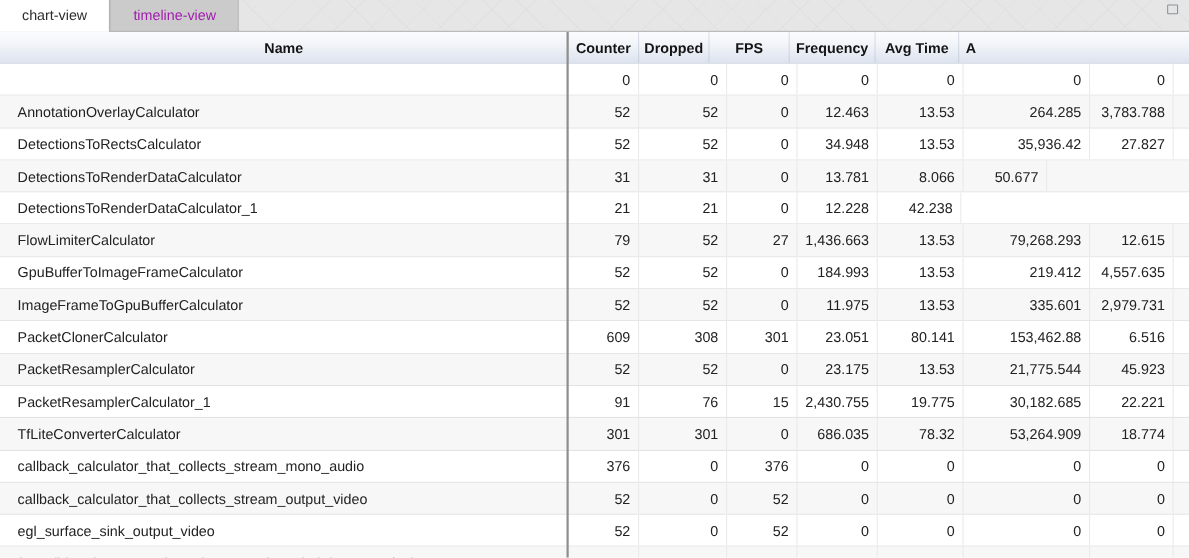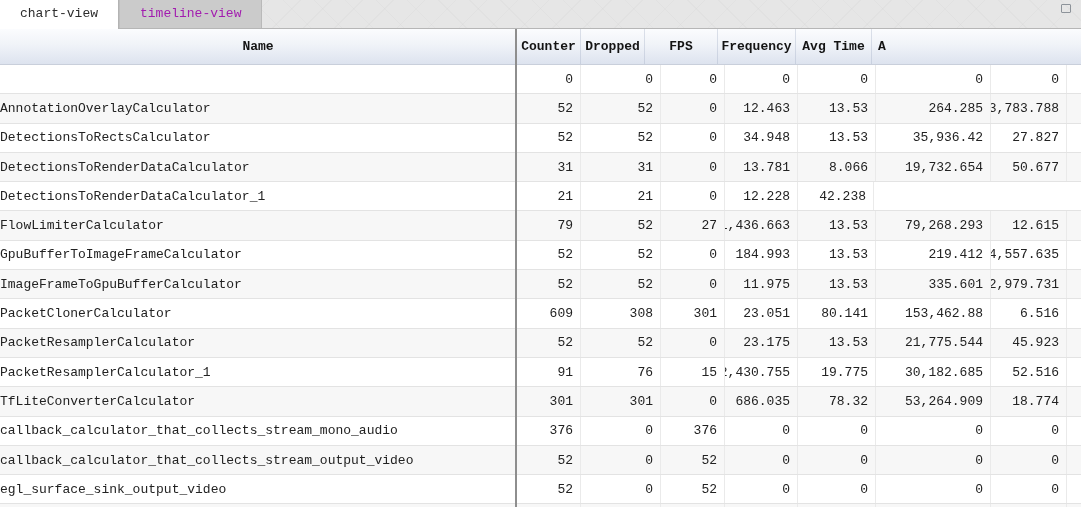--- a/index.html
+++ b/index.html
@@ -1,18 +1,18 @@
 <!DOCTYPE html>
 <html><head>
 <meta charset="utf-8">
 <style>
   * { margin:0; padding:0; box-sizing:border-box; }
   html,body { width:1081px; height:507px; overflow:hidden; background:#fff;
               font-family:"Liberation Sans", sans-serif; }
-  .app { position:relative; width:1081px; height:507px;font-family:Liberation Mono, monospace; }
+  .app { position:relative; width:1081px; height:507px; }
 
   
   .tabbar {
     position:relative; height:29px; display:flex; align-items:stretch;
     background:
       repeating-linear-gradient(45deg,  rgba(0,0,0,0.018) 0 1px, transparent 1px 22px),
       repeating-linear-gradient(-45deg, rgba(0,0,0,0.018) 0 1px, transparent 1px 22px),
       #e6e6e6;
   }
   .tabbar::after {
@@ -31,31 +31,31 @@
     z-index:0; background:#cbcbcb; color:#a21caf;
     border-right:1px solid #b9b9b9; border-left:1px solid #bfbfbf;
   }
   .win-icon {
     position:absolute; top:4px; right:10px; width:10px; height:9px;
     border:1.5px solid #8d939a; border-radius:1px; background:transparent; z-index:3;
   }
 
   
   .header-row {
-    display:flex; height:36px; font-size:13px; font-weight:bold; color:#141414;
+    display:flex; height:29px; font-size:13px; font-weight:bold; color:#141414;
     background:linear-gradient(to bottom, #fbfcfe 0%, #f0f3f8 45%, #dde3ef 100%);
     border-bottom:1px solid #c9cfdb;
     align-items:center;
   }
   .header-row .c { justify-content:center; border-right:1px solid rgba(160,172,195,0.35); }
   .header-row .c0 { justify-content:center; padding-left:0; border-right:1px solid #d6dae2; }
   .header-row .c8 { justify-content:flex-start; padding-left:6px; border-right:none; }
 
   .c { display:flex; align-items:center; height:100%; overflow:hidden; white-space:nowrap; }
-  .c0 { width:517px; padding-left:0; justify-content:flex-start; }
+  .c0 { width:517px; padding-left:16px; justify-content:flex-start; }
   .num { justify-content:flex-end; padding-right:7px; border-right:1px solid #eaeaea; }
   .c1 { width:64px; }  .c2 { width:80px; }  .c3 { width:64px; }
   .c4 { width:73px; }  .c5 { width:78px; }  .c6 { width:115px; }
   .c7 { width:76px; }  .c8 { flex:1 1 auto; border-right:none; }
 
   .rows .row {
     display:flex; height:29.3px; font-size:13px; color:#222;
     border-bottom:1px solid #e3e3e3; background:#fff;
   }
   .rows .row:nth-child(even) { background:#f7f7f7; }
@@ -124,21 +124,20 @@
     <div class="c c8 num"></div>
   </div>
 
   <div class="row">
     <div class="c c0">DetectionsToRenderDataCalculator</div>
     <div class="c c1 num">31</div>
     <div class="c c2 num">31</div>
     <div class="c c3 num">0</div>
     <div class="c c4 num">13.781</div>
     <div class="c c5 num">8.066</div>
-    <div class="c c6 num">19,732.654</div>
     <div class="c c7 num">50.677</div>
     <div class="c c8 num"></div>
   </div>
 
   <div class="row">
     <div class="c c0">DetectionsToRenderDataCalculator_1</div>
     <div class="c c1 num">21</div>
     <div class="c c2 num">21</div>
     <div class="c c3 num">0</div>
     <div class="c c4 num">12.228</div>
@@ -207,21 +206,21 @@
   </div>
 
   <div class="row">
     <div class="c c0">PacketResamplerCalculator_1</div>
     <div class="c c1 num">91</div>
     <div class="c c2 num">76</div>
     <div class="c c3 num">15</div>
     <div class="c c4 num">2,430.755</div>
     <div class="c c5 num">19.775</div>
     <div class="c c6 num">30,182.685</div>
-    <div class="c c7 num">52.516</div>
+    <div class="c c7 num">22.221</div>
     <div class="c c8 num"></div>
   </div>
 
   <div class="row">
     <div class="c c0">TfLiteConverterCalculator</div>
     <div class="c c1 num">301</div>
     <div class="c c2 num">301</div>
     <div class="c c3 num">0</div>
     <div class="c c4 num">686.035</div>
     <div class="c c5 num">78.32</div>

